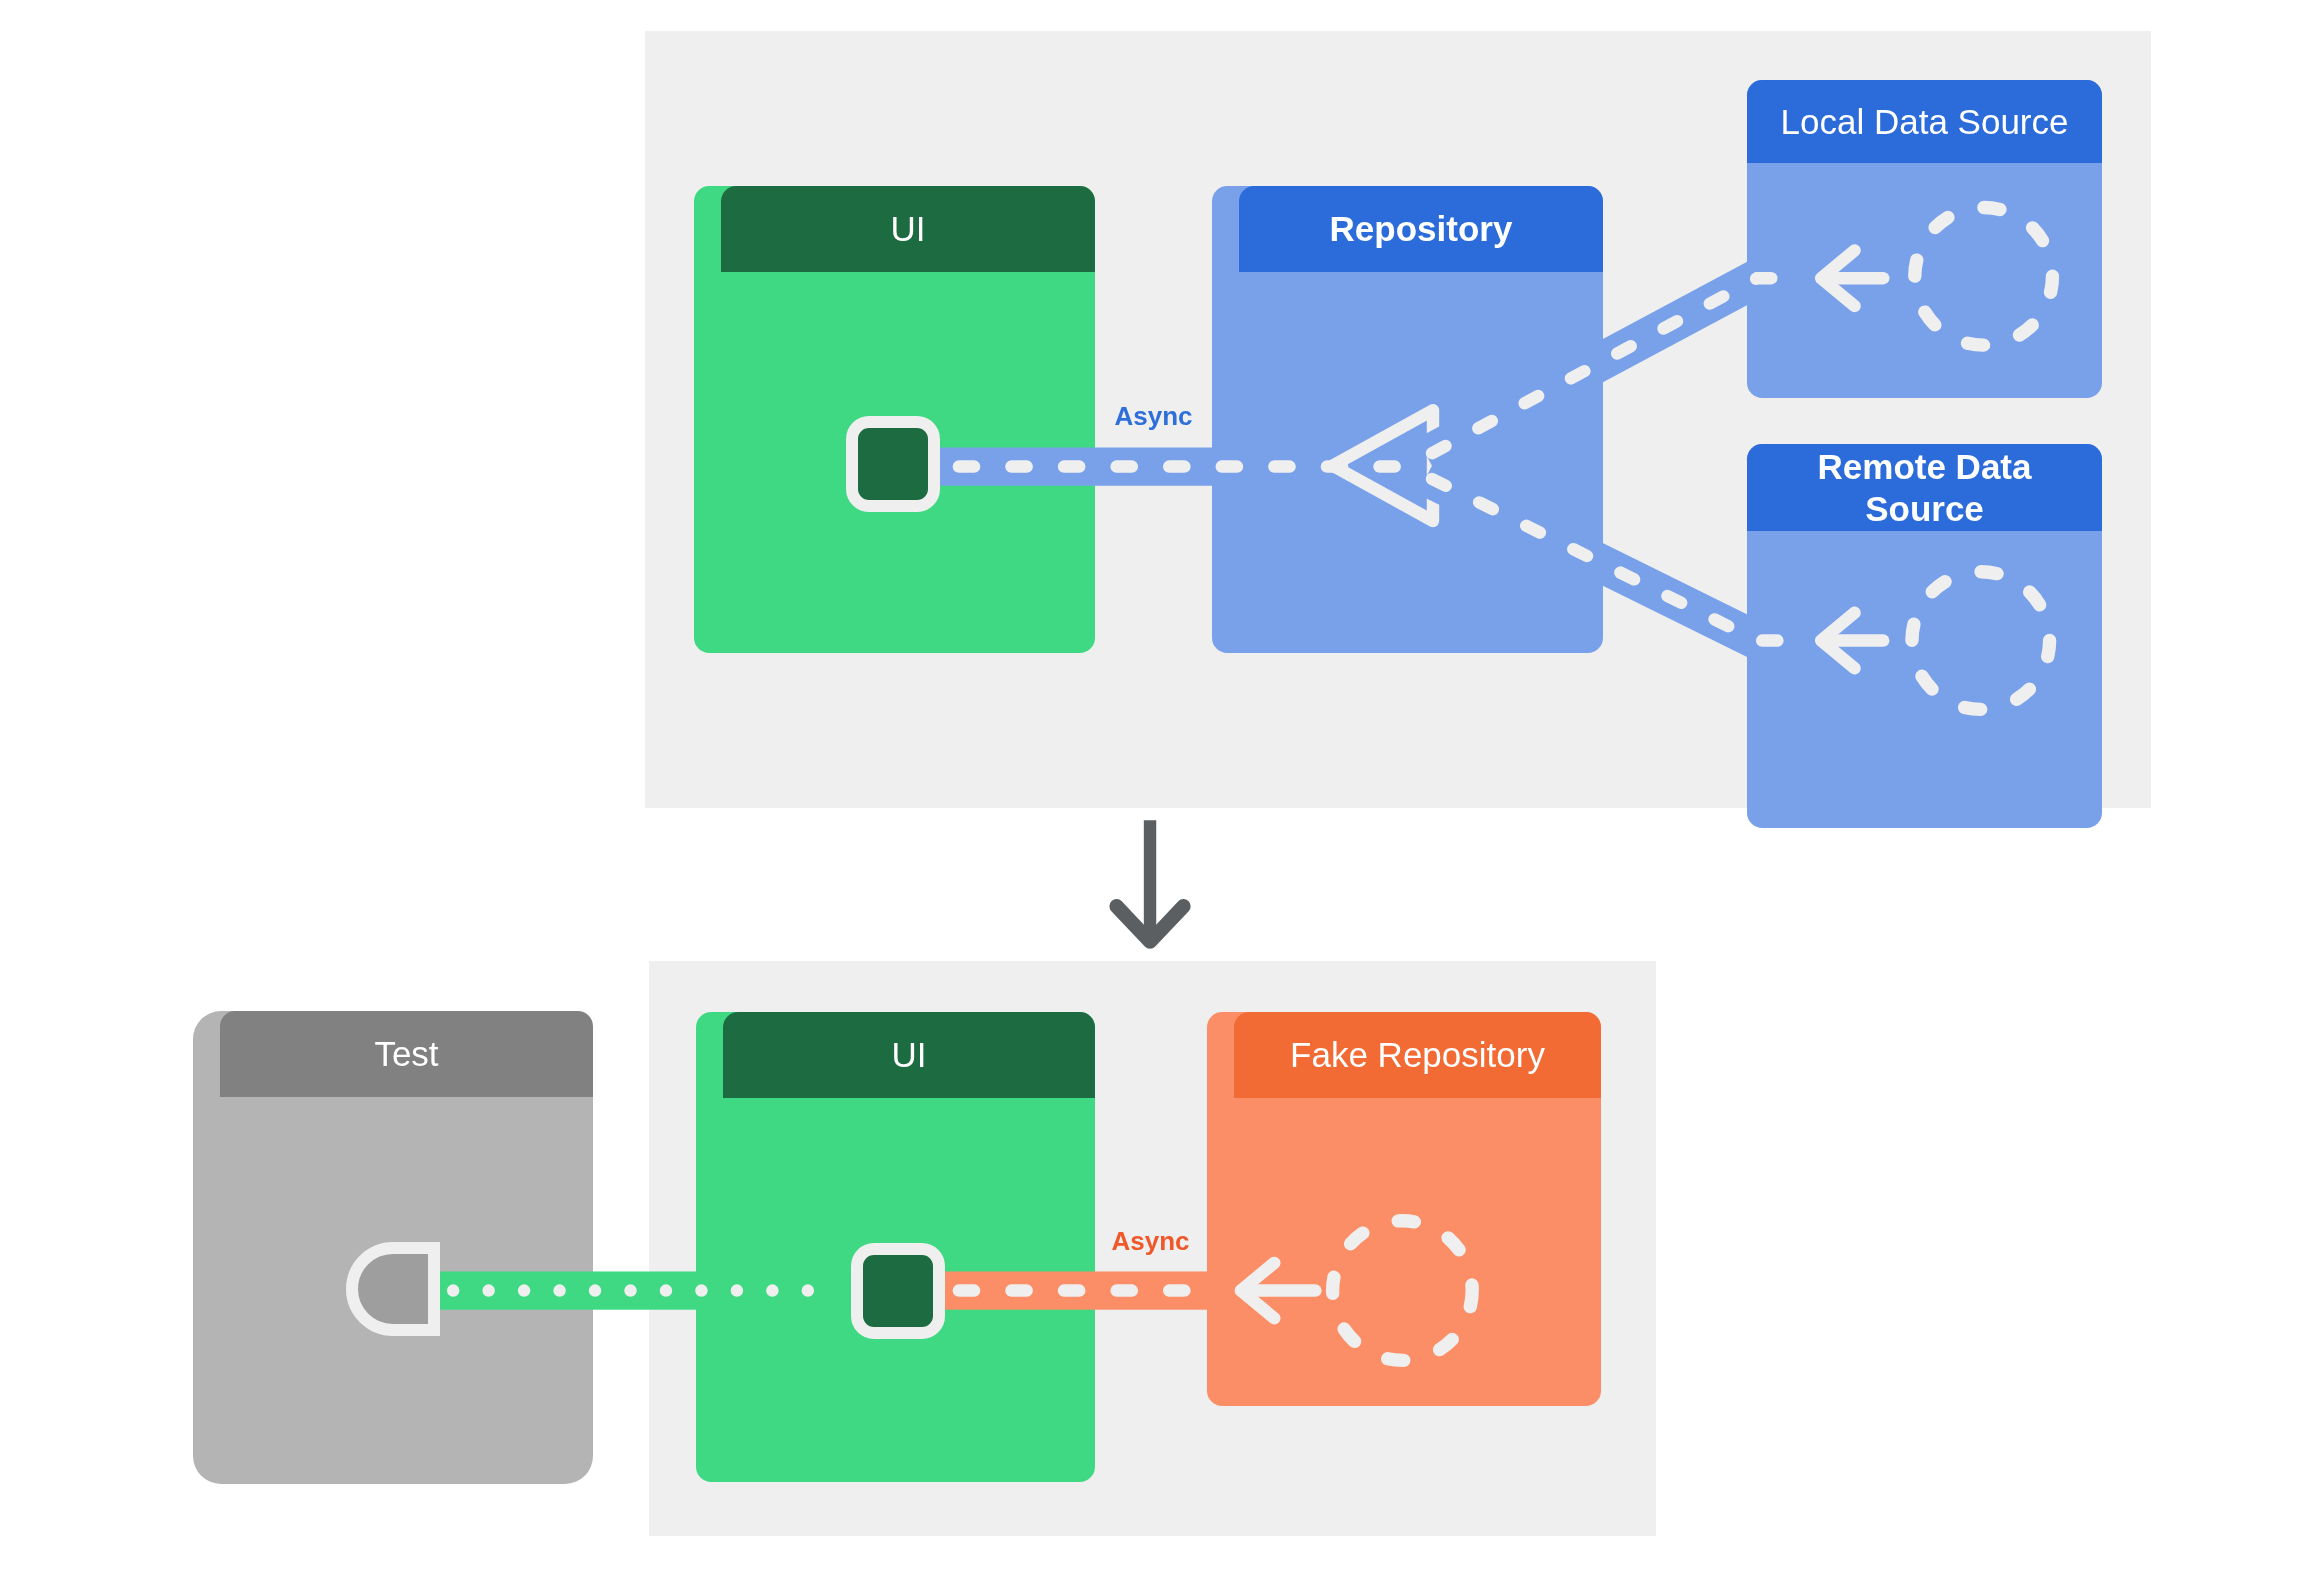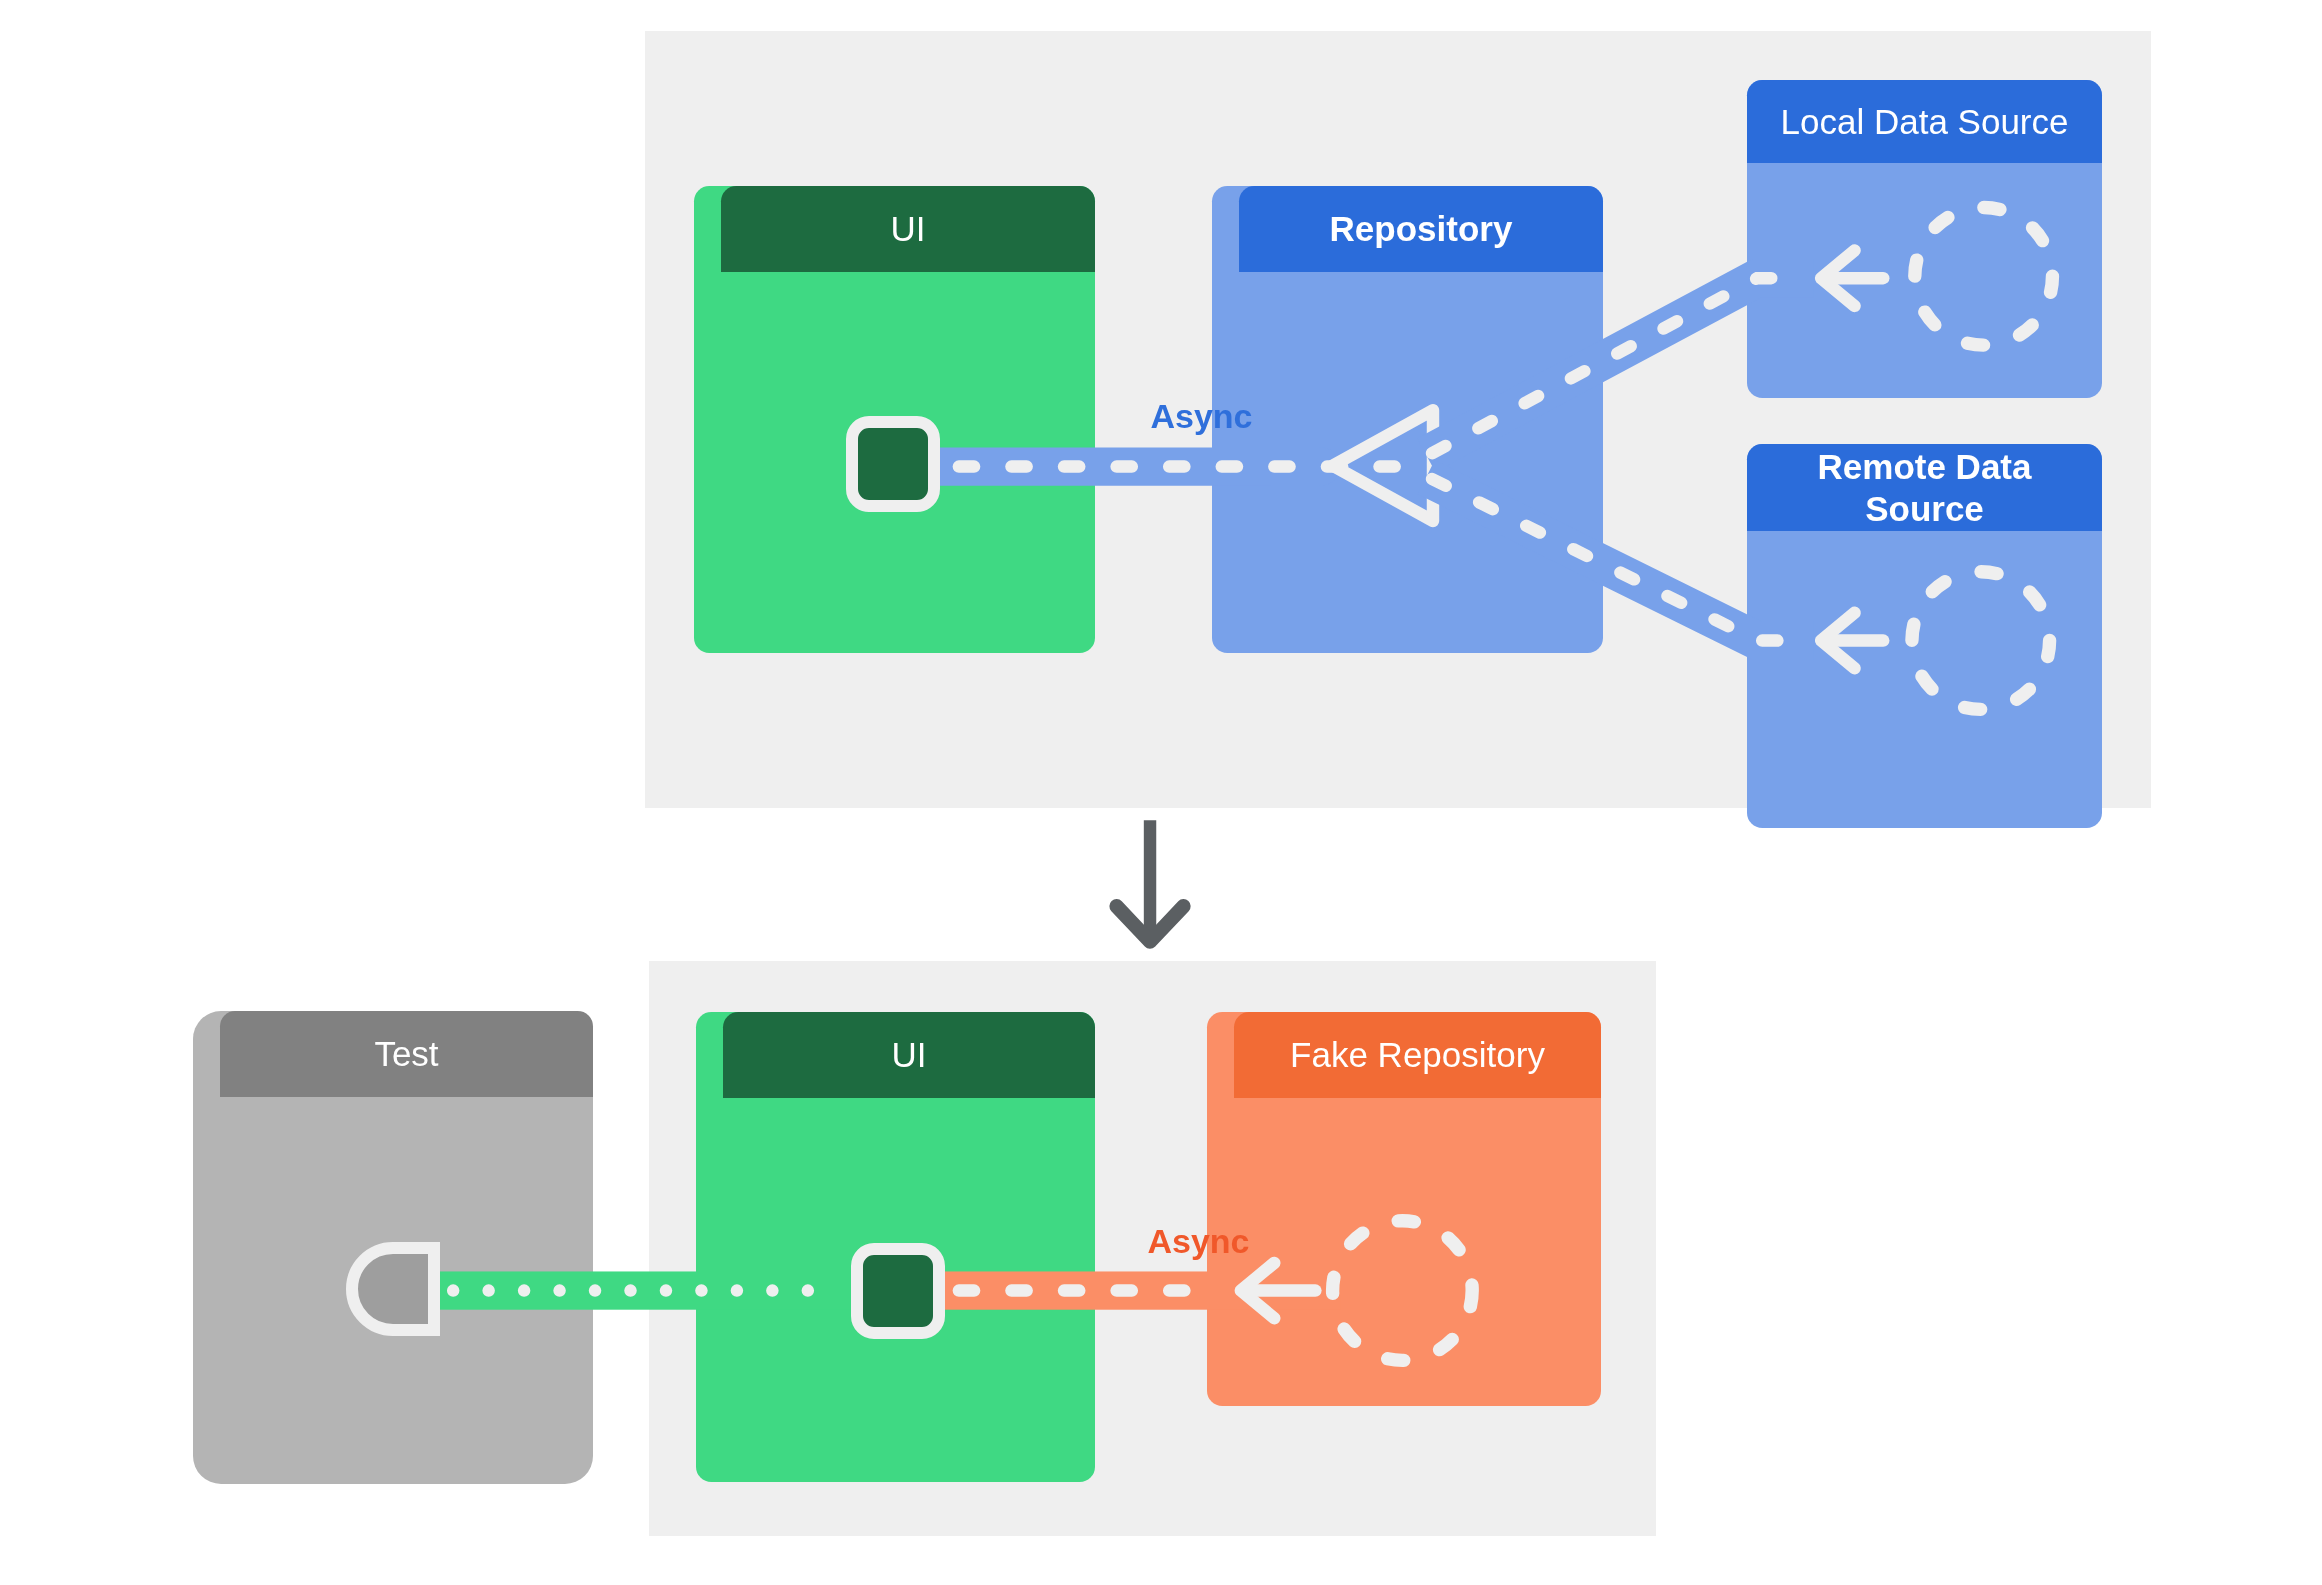--- a/index.html
+++ b/index.html
@@ -48,22 +48,22 @@
   .darrow-shaft{stroke:var(--down-arrow);stroke-width:13;fill:none;}
   .darrow-head{stroke:var(--down-arrow);stroke-width:15;fill:none;stroke-linecap:round;stroke-linejoin:round;}
 
   .port{position:absolute;box-sizing:border-box;width:94px;height:96px;z-index:3;
         border:12.4px solid var(--dash-white);border-radius:23px;background:var(--green-header);}
   .port-top{left:846px;top:416px;}
   .port-bot{left:851px;top:1243px;}
   .socket{position:absolute;box-sizing:border-box;left:346px;top:1242px;width:94px;height:94px;z-index:3;
           border:12.4px solid var(--dash-white);border-radius:47px 0 0 47px;background:var(--socket-fill);}
 
-  .flow-label{position:absolute;z-index:3;font-weight:700;font-size:34px;display:flex;
-              align-items:center;justify-content:center;white-space:nowrap;margin-left:48px;}
+  .flow-label{position:absolute;z-index:3;font-weight:700;font-size:26px;display:flex;
+              align-items:center;justify-content:center;white-space:nowrap;}
   .label-async{left:1095px;top:395px;width:117px;height:42px;color:var(--async-label);}
   .label-sync{left:1094px;top:1220px;width:113px;height:42px;color:var(--sync-label);}
 </style>
 </head>
 <body>
 
 <div class="canvas">
 
   <div class="panel panel-top"></div>
   <div class="panel panel-bottom"></div>

